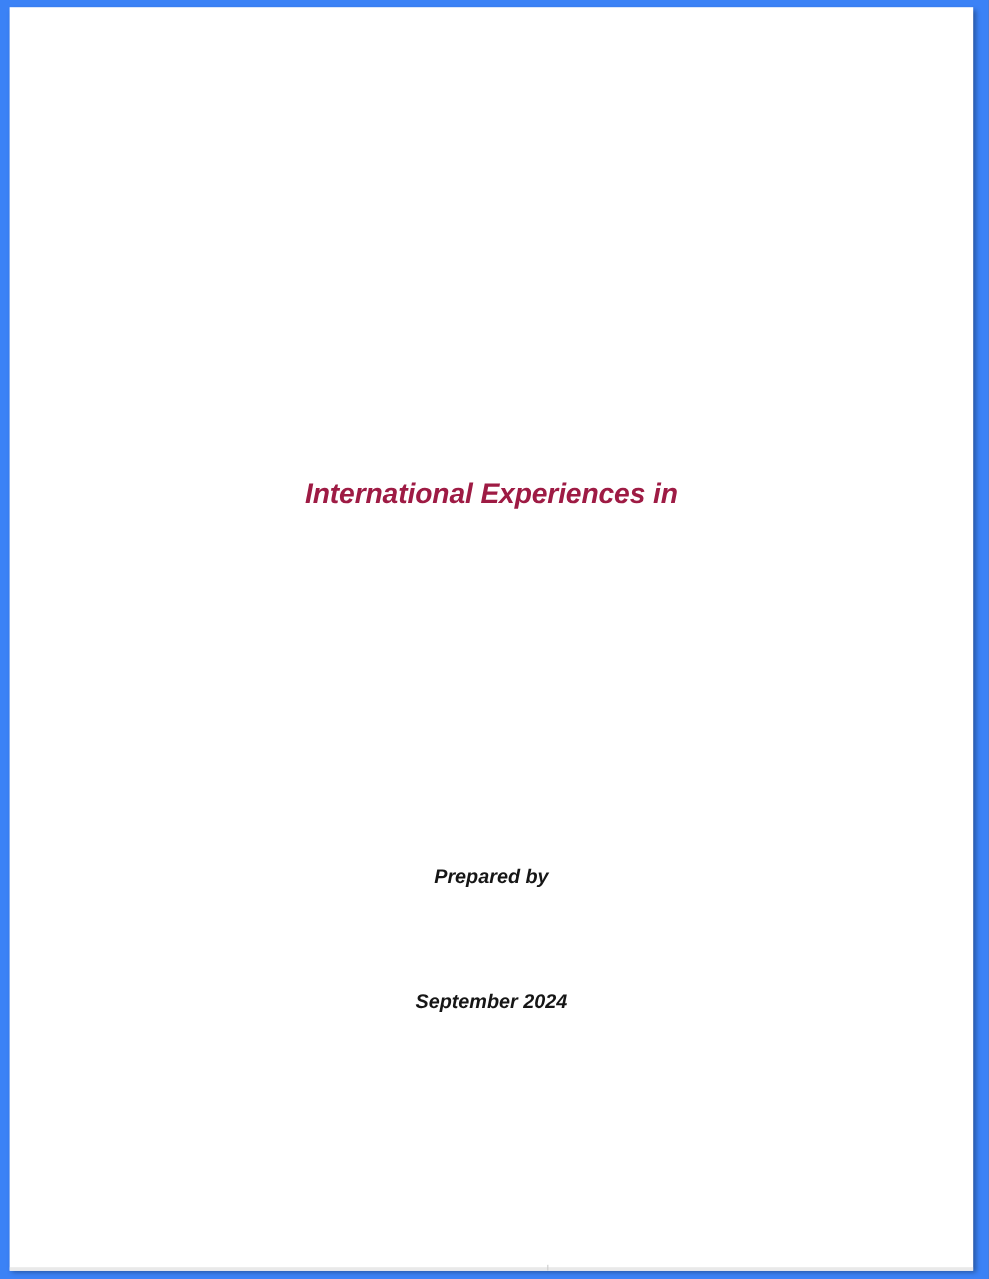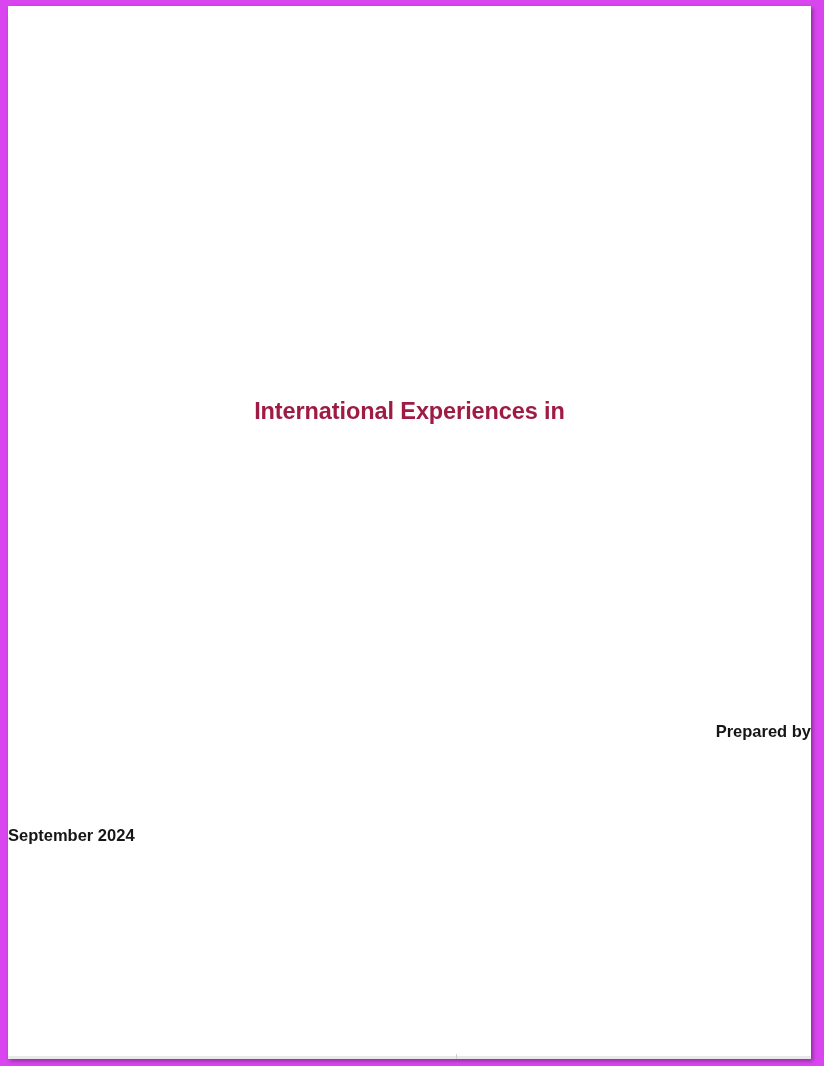--- a/index.html
+++ b/index.html
@@ -10,21 +10,22 @@
   body {
     width: 824px;
     height: 1066px;
     font-family: "Liberation Sans", sans-serif;
     overflow: hidden;
   }
   .page-wrap {
     position: relative;
     width: 824px;
     height: 1066px;
-    background: #d946ef;
+    background: #3b82f6;
+    font-style: italic;
   }
   .page {
     position: absolute;
     left: 8px;
     top: 6px;
     width: 803px;
     height: 1053px;
     background: #ffffff;
     box-shadow: 2px 2px 4px rgba(0,0,0,0.35);
     overflow: hidden;
@@ -46,37 +47,37 @@
     padding: 0 20px;
   }
   .doc-title .ln {
     display: block;
   }
   .prepared-block {
     position: absolute;
     left: 0;
     top: 712px;
     width: 100%;
-    text-align: right;
+    text-align: center;
   }
   .prepared-label,
   .prepared-author,
   .doc-date {
     color: #161616;
     font-size: 16.5px;
     font-weight: bold;
     line-height: 26px;
     margin: 0;
   }
   .date-block {
     position: absolute;
     left: 0;
     top: 816px;
     width: 100%;
-    text-align: left;
+    text-align: center;
   }
   
   .bottom-seam {
     position: absolute;
     left: 0;
     bottom: 0;
     width: 100%;
     height: 3px;
     background: #e9e9e9;
   }

